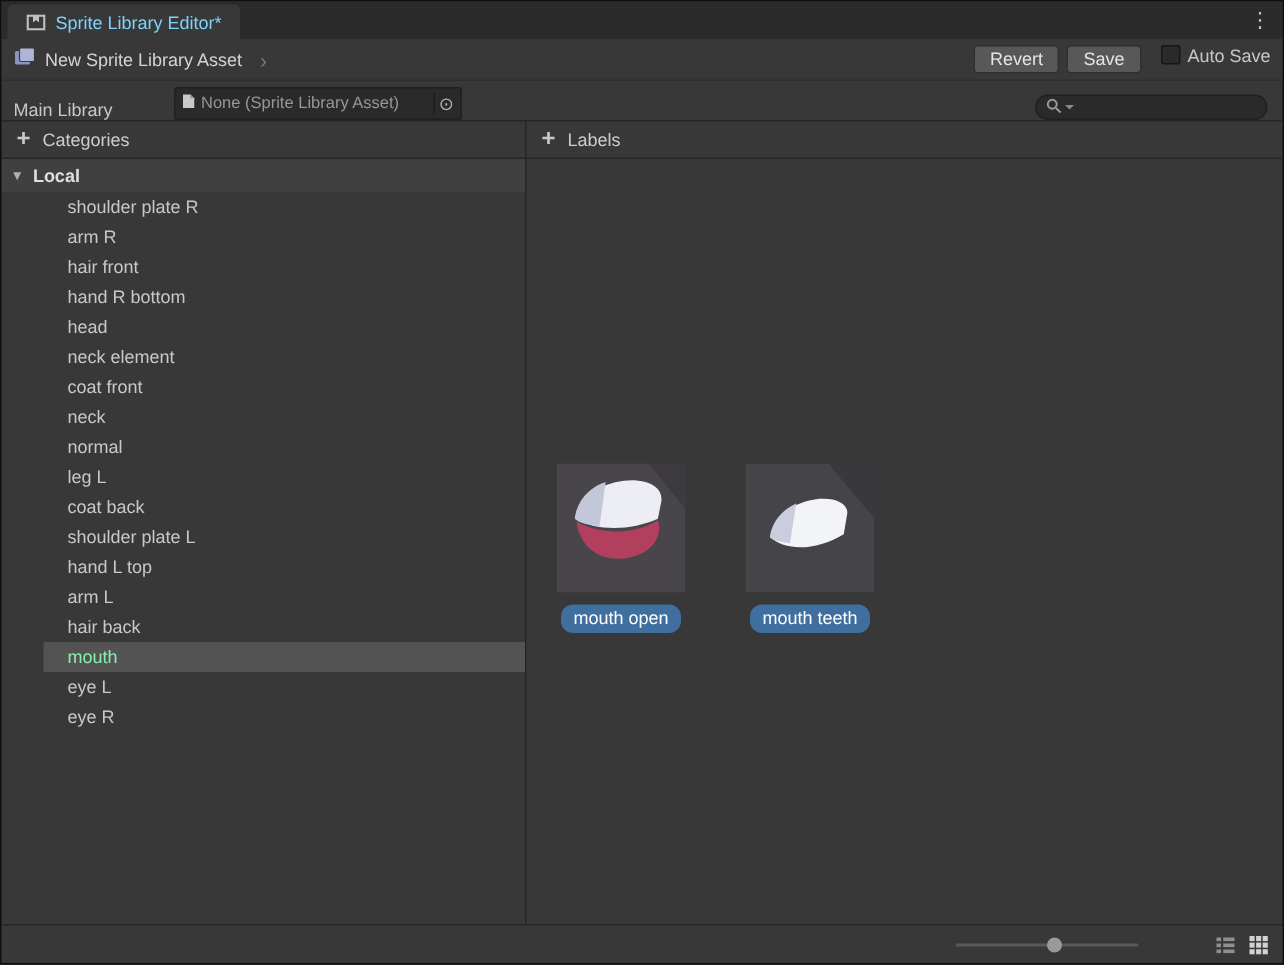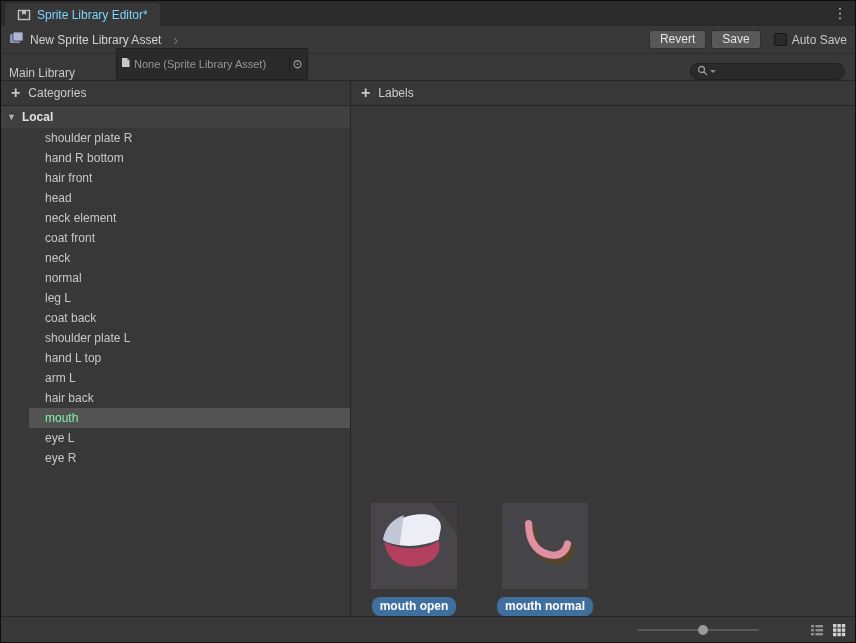--- a/index.html
+++ b/index.html
@@ -19,29 +19,29 @@
   
   .tabstrip { height:25px; background:#2b2b2b; display:flex; align-items:flex-end; position:relative; flex:0 0 25px; }
   .tab { height:23px; background:#383838; display:flex; align-items:center; gap:6px; padding:0 12px; margin-left:4px; border-radius:4px 4px 0 0; color:#7dd3fc; }
   .tab-icon svg { display:block; }
   .kebab { position:absolute; right:8px; top:4px; color:#c4c4c4; font-size:14px; line-height:16px; cursor:default; }
 
   
   .toolbar { height:28px; flex:0 0 28px; display:flex; align-items:center; padding:0 8px; background:#383838; border-bottom:1px solid #2e2e2e; }
   .asset-crumb { display:flex; align-items:center; gap:6px; color:#d4d4d4; }
   .crumb-sep { color:#7a7a7a; font-size:14px; margin-left:6px; }
-  .toolbar-right { margin-left:auto; display:flex; align-items:center; gap:5px; }
+  .toolbar-right { margin-left:auto; display:flex; gap:5px; }
   .btn { height:19px; padding:0 10px; background:#585858; border:1px solid #303030; border-radius:3px; color:#e4e4e4; font-size:12px; line-height:17px; cursor:default; }
   .checkbox { width:13px; height:13px; background:#2a2a2a; border:1px solid #161616; border-radius:2px; margin-left:8px; }
   .chk-label { color:#c8c8c8; }
 
   
   .libraryrow { height:27px; flex:0 0 27px; display:flex; align-items:flex-end; padding:0 8px; border-bottom:1px solid #262626; }
   .lib-label { width:107px; color:#c8c8c8; }
-  .objfield { width:192px; height:32px; background:#2a2a2a; border:1px solid #1f1f1f; border-radius:2px; display:flex; align-items:center; padding:0 2px 0 4px; }
+  .objfield { width:192px; height:22px; background:#2a2a2a; border:1px solid #1f1f1f; border-radius:2px; display:flex; align-items:center; padding:0 2px 0 4px; }
   .objfield .doc { flex:0 0 auto; margin-right:4px; }
   .objfield .val { flex:1; color:#979797; font-size:11px; white-space:nowrap; overflow:hidden; }
   .objfield .picker { flex:0 0 16px; text-align:center; color:#b4b4b4; font-size:12px; border-left:1px solid #1c1c1c; }
   .searchfield { margin-left:auto; margin-right:2px; width:155px; height:17px; background:#2a2a2a; border:1px solid #1f1f1f; border-radius:9px; display:flex; align-items:center; padding:0 6px; gap:2px; }
   .searchfield input { flex:1; background:transparent; border:none; outline:none; color:#d0d0d0; font-size:11px; font-family:inherit; }
   .search-caret { width:0; height:0; border-left:3px solid transparent; border-right:3px solid transparent; border-top:3px solid #8a8a8a; }
 
   
   .paneheaders { height:25px; flex:0 0 25px; display:flex; border-bottom:1px solid #262626; }
   .panehead { display:flex; align-items:center; gap:8px; padding:0 10px; color:#cdcdcd; }
@@ -50,21 +50,21 @@
   .plus { font-size:16px; font-weight:700; color:#c8c8c8; line-height:14px; cursor:default; }
 
   
   .content { flex:1; display:flex; min-height:0; }
   .leftpane { width:350px; border-right:1px solid #262626; overflow:hidden; }
   .grouprow { height:22px; background:#404040; display:flex; align-items:center; gap:6px; padding:0 6px; color:#e0e0e0; font-weight:700; }
   .tri { font-size:9px; color:#b0b0b0; }
   .cat-row { height:20px; line-height:20px; padding-left:16px; color:#c8c8c8; cursor:default; white-space:nowrap;margin-left:28px; }
   .cat-row.selected { background:var(--sel-gray); color:#86efac; }
 
-  .rightpane { flex:1; padding:8px 0 0 20px; display:flex; align-items:flex-end;font-weight:bold; }
+  .rightpane { flex:1; padding:8px 0 0 20px; display:flex; align-items:center; }
   .sprite-cell { display:flex; flex-direction:column; align-items:center; margin-right:40px; }
   .thumb { width:86px; height:86px; }
   .thumb svg { display:block; }
   .badge { margin-top:8px; background:var(--badge-blue); color:#fff; font-size:12px; padding:2px 8px 3px; border-radius:8px; white-space:nowrap; }
 
   
   .bottombar { height:26px; flex:0 0 26px; border-top:1px solid #262626; position:relative; background:#383838; }
   .slider-track { position:absolute; right:96px; top:12px; width:122px; height:2px; background:#5a5a5a; border-radius:1px; }
   .slider-handle { position:absolute; left:50%; top:-4px; width:10px; height:10px; border-radius:50%; background:#9a9a9a; }
   .viewbtns { position:absolute; right:8px; top:5px; display:flex; gap:6px; }
@@ -144,24 +144,27 @@
   <div class="leftpane">
     <div class="grouprow">
       <span class="tri">▼</span>
       <span>Local</span>
     </div>
     <div>
         <div class="cat-row">
     <span class="cat-label">shoulder plate R</span>
   </div>
         <div class="cat-row">
+    <span class="cat-label">arm R</span>
+  </div>
+        <div class="cat-row">
+    <span class="cat-label">hair front</span>
+  </div>
+        <div class="cat-row">
     <span class="cat-label">hand R bottom</span>
-  </div>
-        <div class="cat-row">
-    <span class="cat-label">hair front</span>
   </div>
         <div class="cat-row">
     <span class="cat-label">head</span>
   </div>
         <div class="cat-row">
     <span class="cat-label">neck element</span>
   </div>
         <div class="cat-row">
     <span class="cat-label">coat front</span>
   </div>
@@ -209,31 +212,32 @@
           <rect width="84" height="84" fill="#48464b"></rect>
           <path d="M60 0 H84 V30 Z" fill="#3d3b40"></path>
           <path d="M13 38 C30 47 52 46 66 37 C70 49 60 61 42 62 C26 63 15 53 13 38 Z" fill="#b23f5e"></path>
           <path d="M12 36 C14 20 34 10 52 11 C64 12 70 18 68 26 L66 36 C48 44 26 44 12 36 Z" fill="#edeef5"></path>
           <path d="M12 36 C13 24 22 15 32 12 L28 41 C21 40 15 39 12 36 Z" fill="#c3c7da"></path>
         </svg>
       </div>
       <div class="badge">mouth open</div>
     </div>
 
-
     <div class="sprite-cell">
       <div class="thumb">
         <svg width="86" height="86" viewBox="0 0 84 84">
           <rect width="84" height="84" fill="#454449"></rect>
-          <path d="M29 25 C29 45 39 55 53 56 C61 56 66 51 67 45" fill="none" stroke="#55462a" stroke-width="8" stroke-linecap="round"></path>
-          <path d="M26 20 C26 40 36 50 50 51 C58 51 63 46 64 40" fill="none" stroke="#e18fa2" stroke-width="7" stroke-linecap="round"></path>
+          <path d="M54 0 H84 V36 Z" fill="#39383c"></path>
+          <path d="M16 48 C18 33 32 25 48 23 C60 22 68 27 66 34 L64 46 C46 57 26 57 16 48 Z" fill="#f3f4f8"></path>
+          <path d="M16 48 C17 38 24 30 33 26 L29 52 C23 51 18 50 16 48 Z" fill="#c9cdde"></path>
         </svg>
       </div>
-      <div class="badge">mouth normal</div>
+      <div class="badge">mouth teeth</div>
     </div>
+
 
   </div>
 </div>
 
 <div class="bottombar">
   <div class="slider-track">
     <div class="slider-handle"></div>
   </div>
   <div class="viewbtns">
     <span class="viewbtn">

